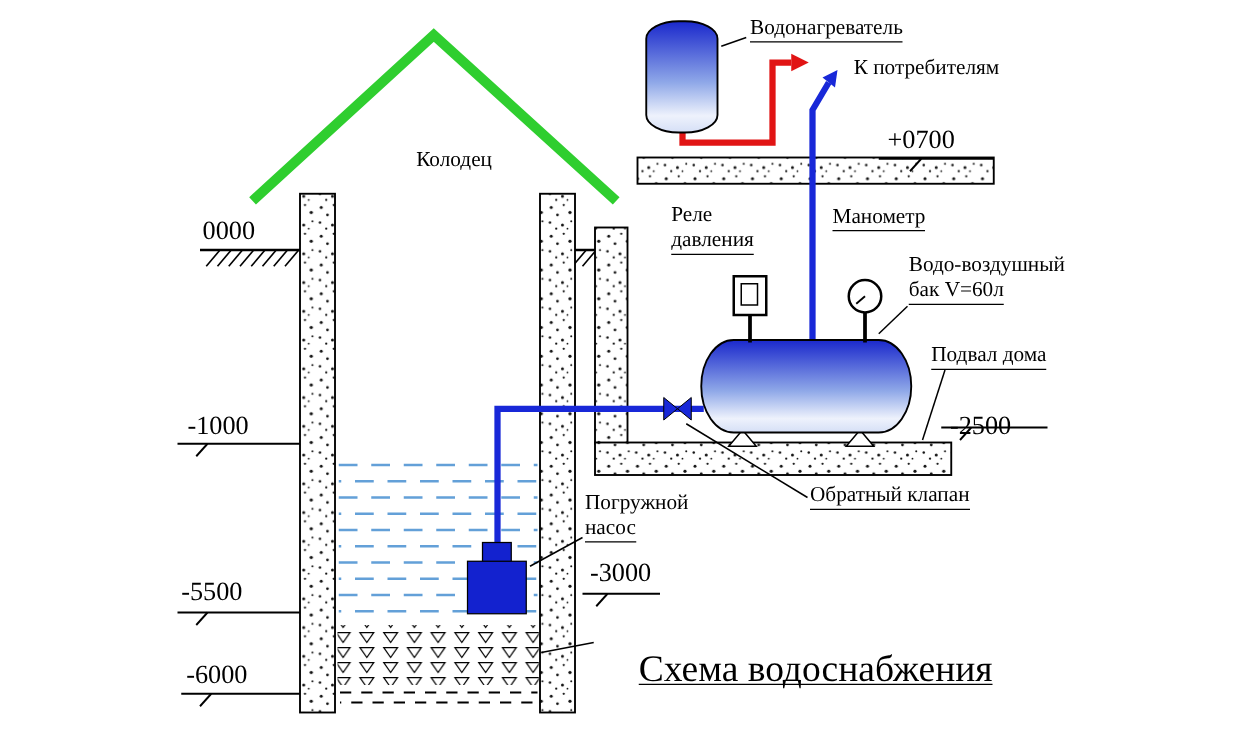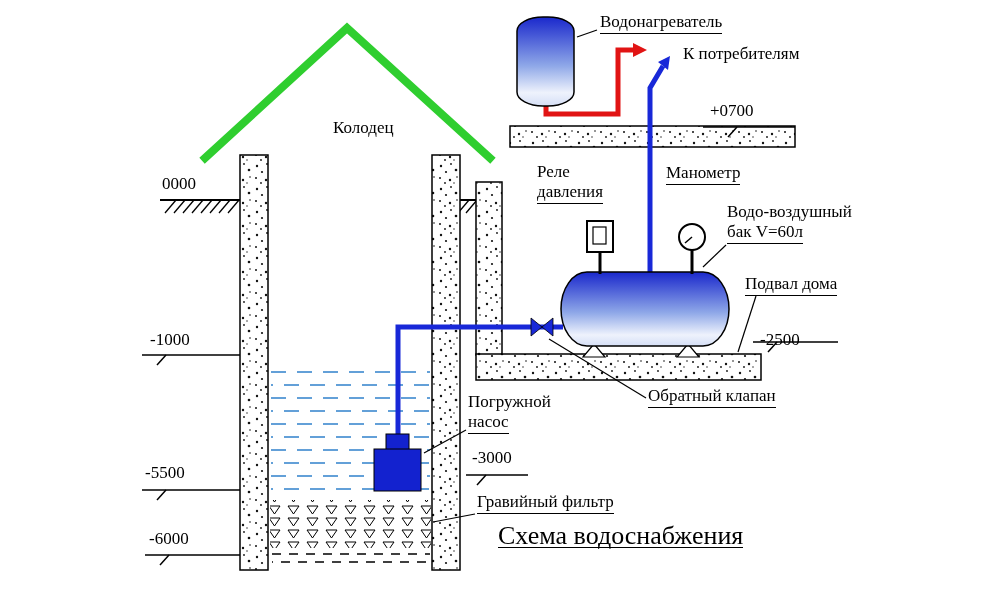--- a/index.html
+++ b/index.html
@@ -1,22 +1,22 @@
 <!DOCTYPE html>
 <html><head>
 <meta charset="utf-8">
 <style>
   * { margin:0; padding:0; box-sizing:border-box; }
   html,body { background:#ffffff; }
   body { font-family:"Liberation Serif", serif; color:#000; }
   .canvas { position:relative; width:926px; height:600px; background:#fff; overflow:hidden; }
   .canvas > svg { position:absolute; left:0; top:0; }
   .label { position:absolute; font-size:17px; line-height:20px; white-space:nowrap; color:#000; }
-  .elev  { font-size:17px; }
-  .title { font-size:26px; }
+  .elev  { font-size:21px; }
+  .title { font-size:30px;margin-left:13px; }
   .ul    { border-bottom:1px solid #000; padding-bottom:1px; }
   span.ul { display:inline-block; }
 </style>
 </head>
 <body>
 
 <div class="canvas">
 
 <svg width="1000" height="600" viewBox="0 0 1000 600">
   <defs>
@@ -180,19 +180,18 @@
 <div class="label" style="left:468px;top:392px">
   <span>Погружной</span><br>
   <span class="ul">насос</span>
 </div>
 
 <div class="label ul" style="left:648px;top:386px">Обратный клапан</div>
 
 <div class="label elev" style="left:472px;top:448px">-3000</div>
 <div class="label elev" style="left:145px;top:463px">-5500</div>
 
-<div class="label ul" style="left:477px;top:492px">Гравийный фильтр</div>
 
 <div class="label elev" style="left:149px;top:529px">-6000</div>
 
 <div class="label title ul" style="left:498px;top:526px">Схема водоснабжения</div>
 
 </div>
 
 </body></html>

